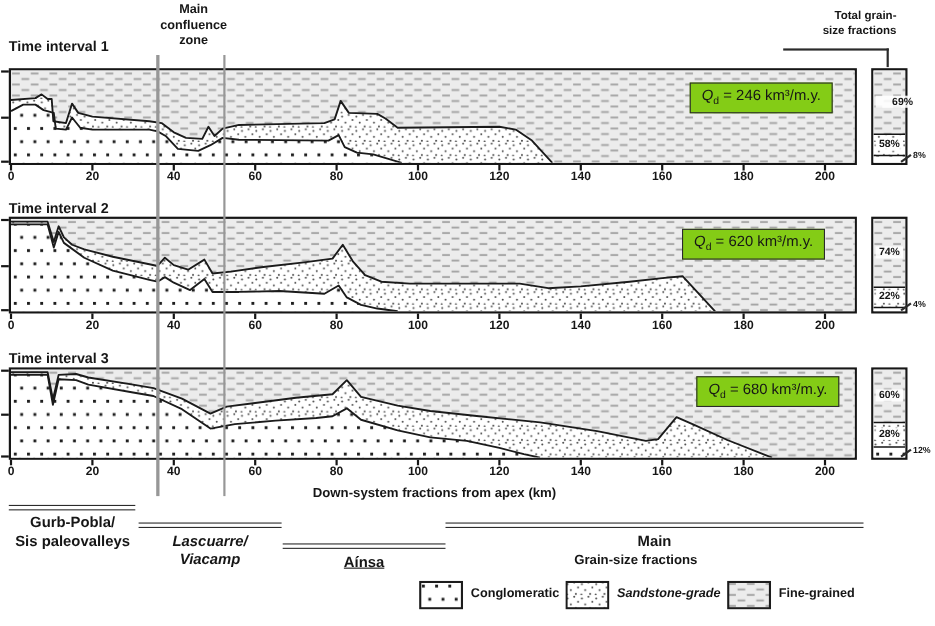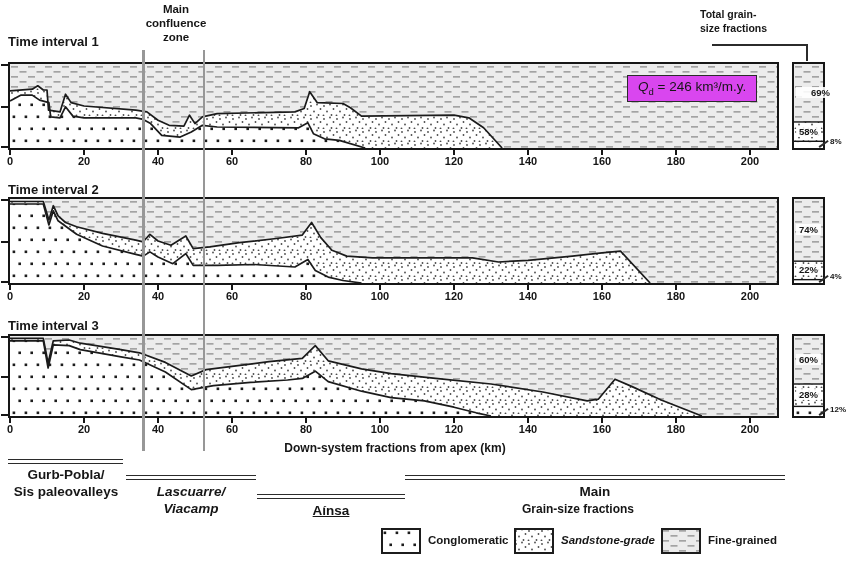--- a/index.html
+++ b/index.html
@@ -5,34 +5,34 @@
   html,body{margin:0;padding:0;background:#fff;}
   #figure{position:relative;width:850px;height:569px;background:#fff;
           font-family:"Liberation Sans",sans-serif;color:#161616;overflow:hidden;}
   .abs{position:absolute;}
   .panel{border:2px solid #161616;background:#fff;z-index:2;}
   .panel svg{display:block;}
   .panel-title{font-size:13px;font-weight:700;z-index:4;white-space:nowrap;}
   .xtick{width:2px;height:5px;background:#161616;z-index:4;}
   .xlabel{width:28px;text-align:center;font-size:11px;font-weight:700;z-index:6;}
   .ytick{width:7px;height:2px;background:#161616;z-index:4;}
-  .qdbox{border:1.5px solid #2b2b2b;background:#d946ef;padding:3px 10px 4px 10px;
+  .qdbox{border:1.5px solid #2b2b2b;background:#84cc16;padding:3px 10px 4px 10px;
          font-size:13.5px;z-index:5;white-space:nowrap;}
   .qdbox i{font-weight:400;}
   .qdbox sub{font-size:9.5px;}
   .bar{border:2px solid #161616;z-index:4;background:#fff;}
   .bar svg{display:block;}
   .barpct{left:2px;width:25px;text-align:center;font-size:9.5px;font-weight:700;
           background:rgba(255,255,255,.88);z-index:5;}
   .smallpct{font-size:8px;font-weight:700;z-index:5;}
   .connline{width:11px;height:1.5px;background:#2b2b2b;transform:rotate(-35deg);z-index:5;}
   .vline{top:50px;height:401px;width:2.5px;background:#979797;z-index:3;}
   .conf{left:119px;top:2px;width:114px;text-align:center;font-size:11.5px;
         font-weight:700;line-height:14px;z-index:4;}
-  .totfrac{left:700px;top:8px;width:115px;text-align:left;font-size:10.5px;
+  .totfrac{left:700px;top:8px;width:115px;text-align:right;font-size:10.5px;
            font-weight:700;line-height:13.5px;}
   .tfline{left:712px;top:44px;width:96px;height:1.5px;background:#2b2b2b;}
   .tfconn{left:806px;top:44px;width:1.5px;height:17px;background:#2b2b2b;}
   .axislabel{left:250px;top:441px;width:290px;text-align:center;font-size:12px;font-weight:700;}
   .dblline{height:2.6px;border-top:1.7px solid #2b2b2b;border-bottom:1.7px solid #2b2b2b;z-index:2;}
   .loctext{text-align:center;font-size:13.5px;font-weight:700;line-height:16.5px;}
   .legtitle{left:478px;top:502px;width:200px;text-align:center;font-size:12px;font-weight:700;}
   .swatch svg{display:block;}
   .leglabel{font-size:11.5px;font-weight:700;}
 </style>
@@ -157,20 +157,21 @@
     <div class="xtick abs" style="left: 453px; top: 285px;"></div>
     <div class="xlabel abs" style="left: 440px; top: 290px;">120</div>
     <div class="xtick abs" style="left: 527px; top: 285px;"></div>
     <div class="xlabel abs" style="left: 514px; top: 290px;">140</div>
     <div class="xtick abs" style="left: 601px; top: 285px;"></div>
     <div class="xlabel abs" style="left: 588px; top: 290px;">160</div>
     <div class="xtick abs" style="left: 675px; top: 285px;"></div>
     <div class="xlabel abs" style="left: 662px; top: 290px;">180</div>
     <div class="xtick abs" style="left: 749px; top: 285px;"></div>
     <div class="xlabel abs" style="left: 736px; top: 290px;">200</div>
+    <div class="qdbox abs" style="left: 620px; top: 208px;"><i>Q</i><sub>d</sub><span> = 620 km³/m.y.</span></div>
     <div class="bar abs" style="left: 792px; top: 197px; width: 29px; height: 84px;">
       <svg width="29" height="84">
         <rect x="0" y="0" width="29" height="62.16" fill="url(#pat-fine)"></rect>
         <rect x="0" y="62.16" width="29" height="18.48" fill="url(#pat-sand)"></rect>
         <rect x="0" y="80.64" width="29" height="3.360000000000003" fill="url(#pat-cong)"></rect>
         <line x1="0" x2="29" y1="62.16" y2="62.16" stroke="#141414" stroke-width="1.4"></line>
         <line x1="0" x2="29" y1="80.64" y2="80.64" stroke="#141414" stroke-width="1.4"></line>
       </svg>
       <div class="barpct abs" style="top: 25.08px;">74%</div>
       <div class="barpct abs" style="top: 65.4px;">22%</div>
@@ -205,20 +206,21 @@
     <div class="xtick abs" style="left: 453px; top: 418px;"></div>
     <div class="xlabel abs" style="left: 440px; top: 423px;">120</div>
     <div class="xtick abs" style="left: 527px; top: 418px;"></div>
     <div class="xlabel abs" style="left: 514px; top: 423px;">140</div>
     <div class="xtick abs" style="left: 601px; top: 418px;"></div>
     <div class="xlabel abs" style="left: 588px; top: 423px;">160</div>
     <div class="xtick abs" style="left: 675px; top: 418px;"></div>
     <div class="xlabel abs" style="left: 662px; top: 423px;">180</div>
     <div class="xtick abs" style="left: 749px; top: 418px;"></div>
     <div class="xlabel abs" style="left: 736px; top: 423px;">200</div>
+    <div class="qdbox abs" style="left: 633px; top: 342px;"><i>Q</i><sub>d</sub><span> = 680 km³/m.y.</span></div>
     <div class="bar abs" style="left: 792px; top: 334px; width: 29px; height: 80px;">
       <svg width="29" height="80">
         <rect x="0" y="0" width="29" height="48" fill="url(#pat-fine)"></rect>
         <rect x="0" y="48" width="29" height="22.4" fill="url(#pat-sand)"></rect>
         <rect x="0" y="70.4" width="29" height="9.600000000000001" fill="url(#pat-cong)"></rect>
         <line x1="0" x2="29" y1="48" y2="48" stroke="#141414" stroke-width="1.4"></line>
         <line x1="0" x2="29" y1="70.4" y2="70.4" stroke="#141414" stroke-width="1.4"></line>
       </svg>
       <div class="barpct abs" style="top: 18px;">60%</div>
       <div class="barpct abs" style="top: 53.2px;">28%</div>

